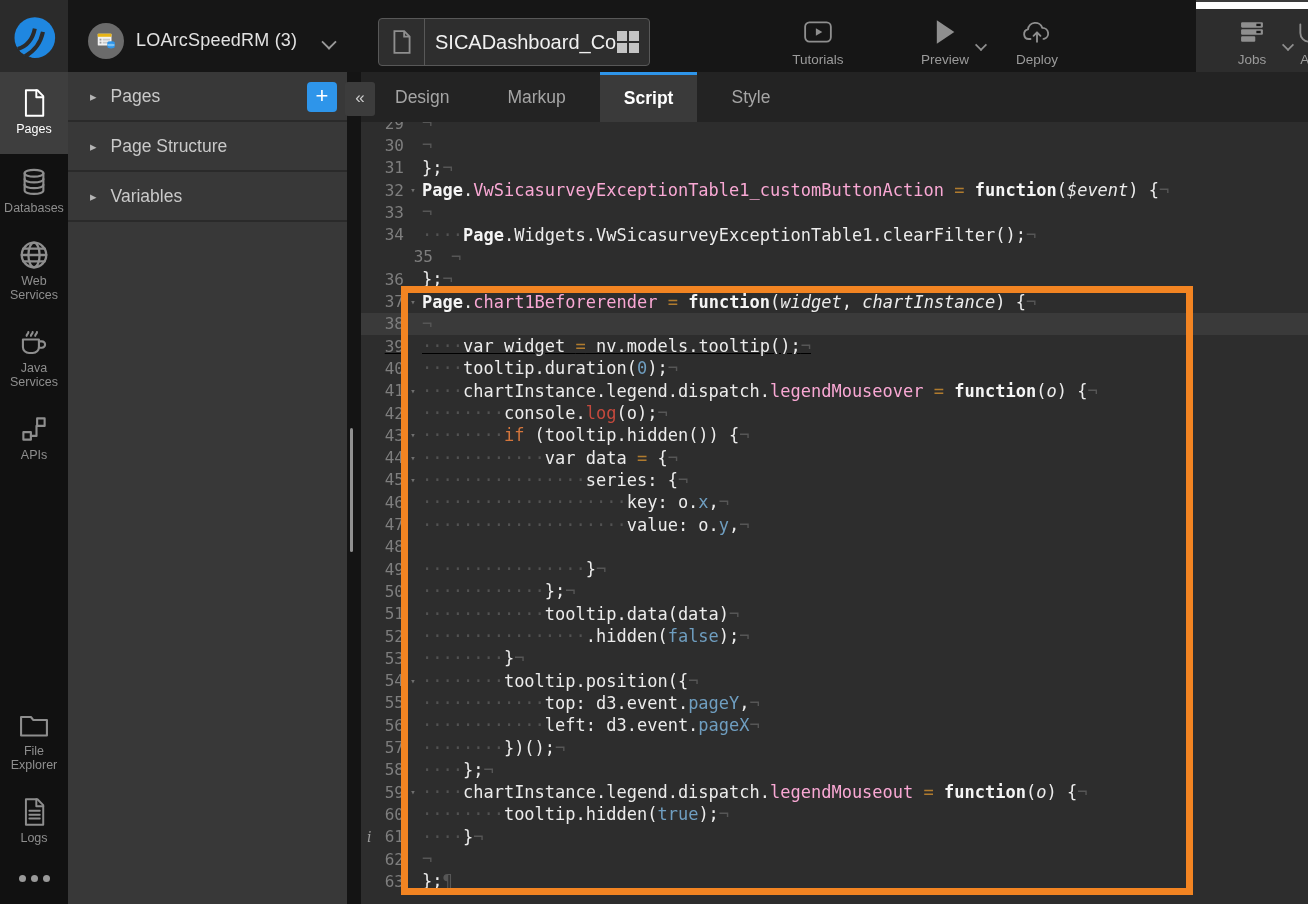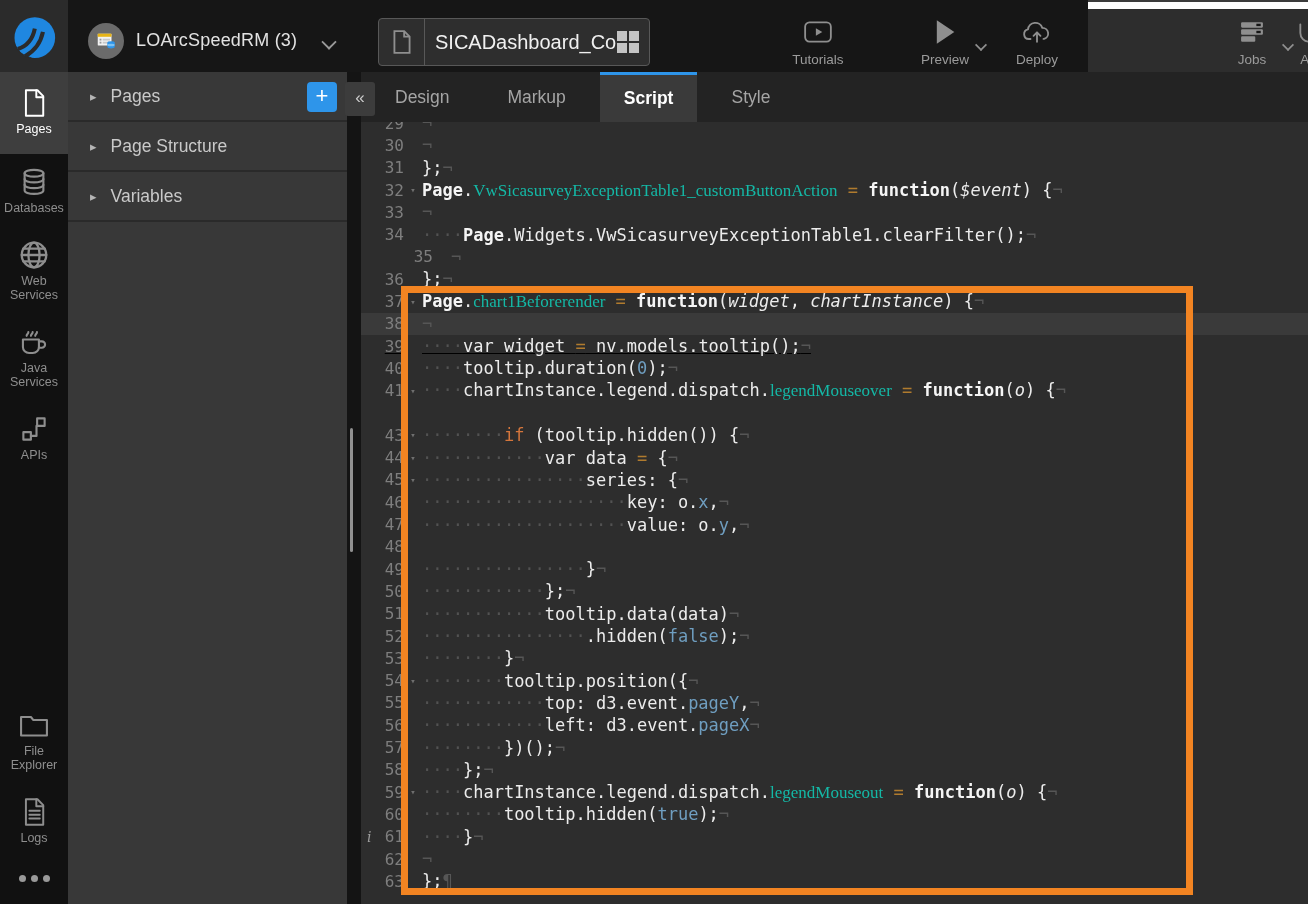--- a/index.html
+++ b/index.html
@@ -6,21 +6,21 @@
   html,body { width:1308px; height:904px; }
   body {
     position:relative; overflow:hidden; background:#2d2d2d;
     font-family:"Liberation Sans", sans-serif;
     -webkit-font-smoothing:antialiased;
   }
   
   .top-sliver { position:absolute; left:105px; top:0; width:1203px; height:9px; background:#ffffff; border-top:2px solid #3c3c3c; }
 
   
-  .header { position:absolute; left:0; top:0; width:1088px; height:72px; background:#161616; }
+  .header { position:absolute; left:0; top:0; width:1196px; height:72px; background:#161616; }
   .logo-tile { position:absolute; left:0; top:0; width:68px; height:72px; background:#2b2b2b; display:flex; align-items:center; justify-content:center; cursor:pointer; }
   .project { position:absolute; left:88px; top:9px; height:63px; display:flex; align-items:center; gap:12px; }
   .proj-avatar { width:36px; height:36px; border-radius:50%; background:#6b6b6b; display:flex; align-items:center; justify-content:center; }
   .proj-name { color:#e2e2e2; font-size:18px; letter-spacing:.2px; }
   .chev { width:16px; height:10px; position:relative; }
   .chev:before { content:""; position:absolute; left:0; top:0; width:10px; height:10px; border-right:2.6px solid #9a9a9a; border-bottom:2.6px solid #9a9a9a; transform:rotate(45deg) scale(.9); transform-origin:center; }
   .proj-chev { margin-left:14px; }
 
   .page-tab { position:absolute; left:378px; top:18px; width:272px; height:48px; background:#2e2e2e; border:1px solid #585858; border-radius:4px; display:flex; align-items:center; cursor:pointer; }
   .page-tab .doc-cell { width:46px; height:100%; border-right:1px solid #585858; display:flex; align-items:center; justify-content:center; }
@@ -65,21 +65,21 @@
   .code-lines { position:absolute; left:0; top:0; width:100%; height:100%; }
   .cl { position:absolute; left:0; width:100%; height:22.3px; display:flex; align-items:center; font-family:"DejaVu Sans Mono", monospace; }
   .cl.current { background:#3a3a3a; }
   .cl .info-mark { position:absolute; left:6px; font-family:"DejaVu Serif", serif; font-style:italic; font-size:14px; color:#9c9c9c; }
   .cl .num { width:39px; margin-left:4px; text-align:right; font-size:16px; color:#7e7e7e; flex:none; }
   .cl .fold { width:18px; text-align:center; font-size:9px; color:#6f6f6f; flex:none; cursor:pointer; }
   .cl .txt { white-space:pre; font-size:17px; letter-spacing:0; }
 
   .tk-d  { color:#ececec; }
   .tk-b  { color:#f5f5f5; font-weight:bold; }
-  .tk-o  { color:#14b8a6;font-family:Liberation Serif, serif; }
+  .tk-o  { color:#f9a8d4; }
   .tk-eq { color:#b07b2e; }
   .tk-kw { color:#d4763c; }
   .tk-r  { color:#c4493d; }
   .tk-bl { color:#6f9ec0; }
   .tk-it { color:#ececec; font-style:italic; }
   .tk-ind{ color:#525252; }
   .tk-ws { color:#565656; }
 
   .highlight-rect { position:absolute; left:40px; top:214px; width:792px; height:609px; border:7px solid #f28422; z-index:20; pointer-events:none; }
 
@@ -348,20 +348,25 @@
       <div class="cl" style="top: 285.3px;">
         <span class="num">40</span>
         <span class="fold"></span>
         <span class="txt"><span class="tk-ind">····</span><span class="tk-d">tooltip.duration(</span><span class="tk-bl">0</span><span class="tk-d">);</span><span class="tk-ws">¬</span></span>
       </div>
       <div class="cl" style="top: 307.6px;">
         <span class="num">41</span>
         <span class="fold">▾</span>
         <span class="txt"><span class="tk-ind">····</span><span class="tk-d">chartInstance.legend.dispatch.</span><span class="tk-o">legendMouseover</span><span class="tk-d"> </span><span class="tk-eq">=</span><span class="tk-d"> </span><span class="tk-b">function</span><span class="tk-d">(</span><span class="tk-it">o</span><span class="tk-d">) {</span><span class="tk-ws">¬</span></span>
       </div>
+      <div class="cl" style="top: 329.9px;">
+        <span class="num">42</span>
+        <span class="fold"></span>
+        <span class="txt"><span class="tk-ind">········</span><span class="tk-d">console.</span><span class="tk-r">log</span><span class="tk-d">(o);</span><span class="tk-ws">¬</span></span>
+      </div>
       <div class="cl" style="top: 352.2px;">
         <span class="num">43</span>
         <span class="fold">▾</span>
         <span class="txt"><span class="tk-ind">········</span><span class="tk-kw">if</span><span class="tk-d"> (tooltip.hidden()) {</span><span class="tk-ws">¬</span></span>
       </div>
       <div class="cl" style="top: 374.5px;">
         <span class="num">44</span>
         <span class="fold">▾</span>
         <span class="txt"><span class="tk-ind">············</span><span class="tk-d">var data </span><span class="tk-eq">=</span><span class="tk-d"> {</span><span class="tk-ws">¬</span></span>
       </div>

